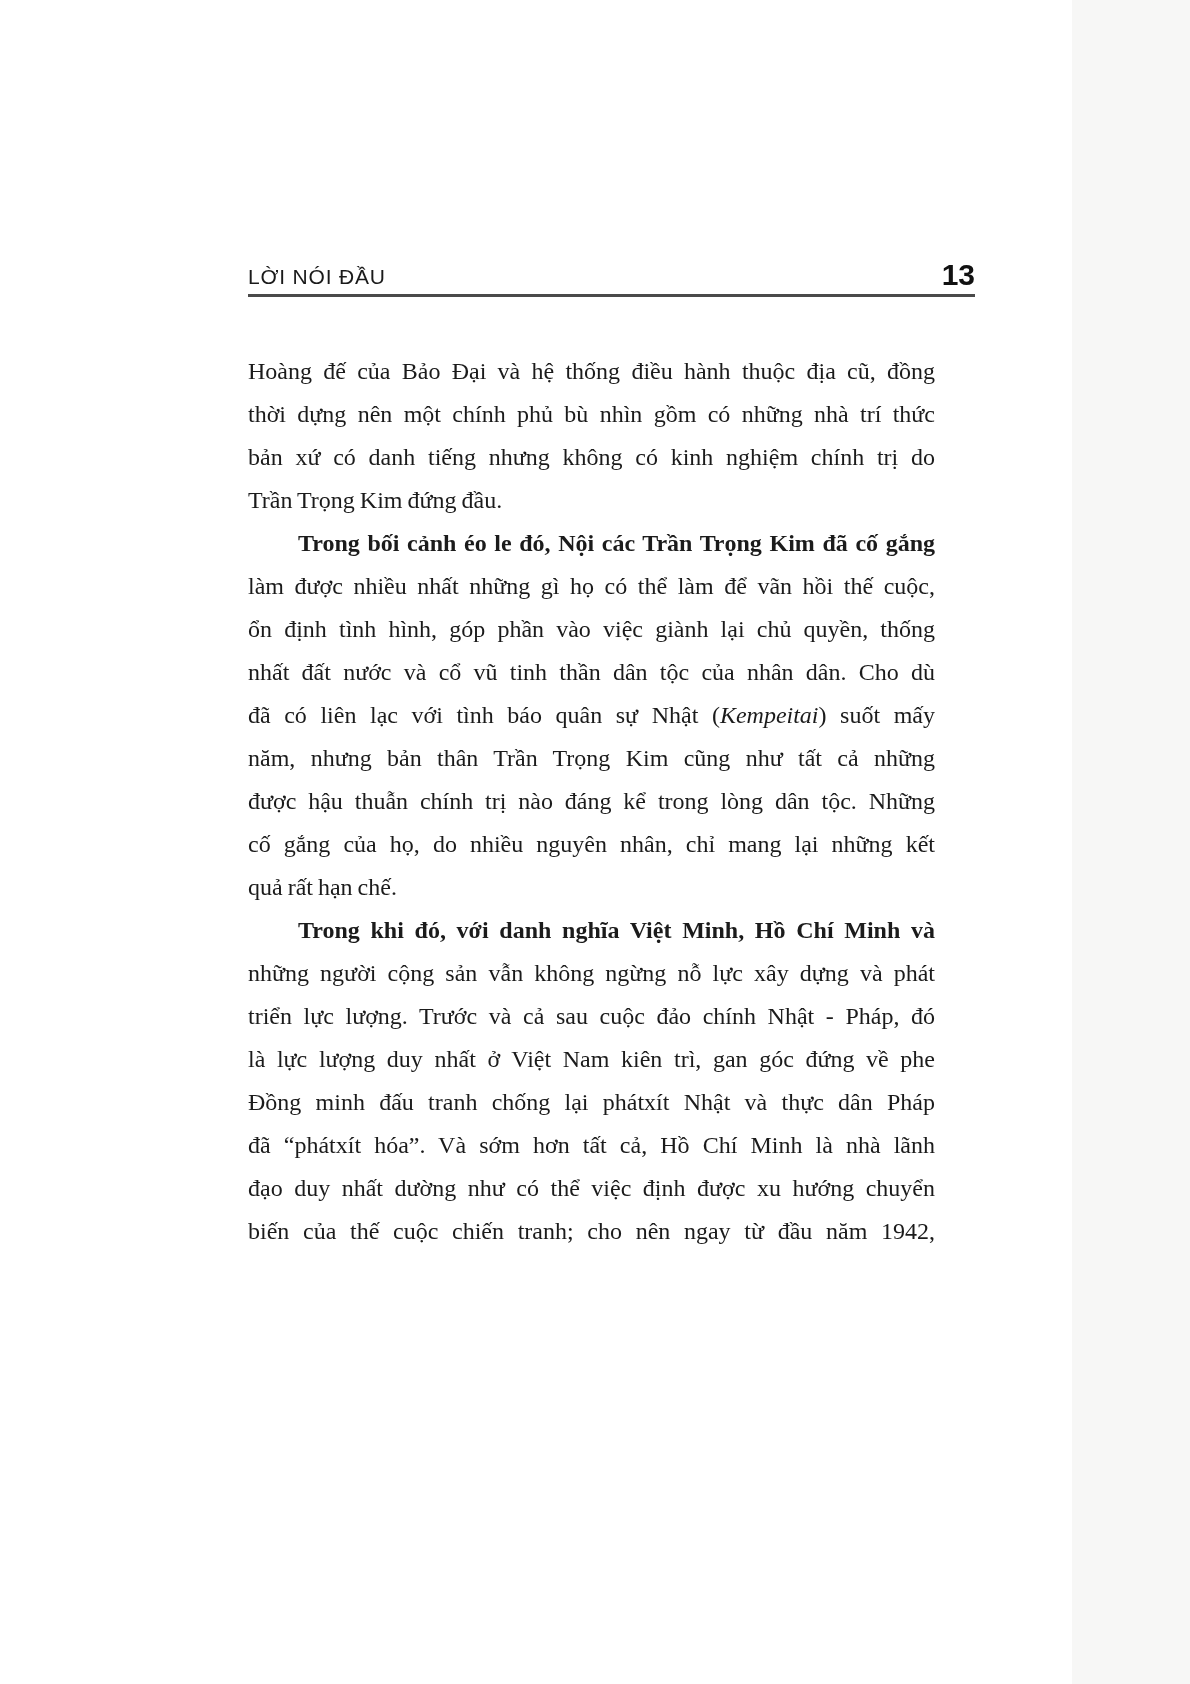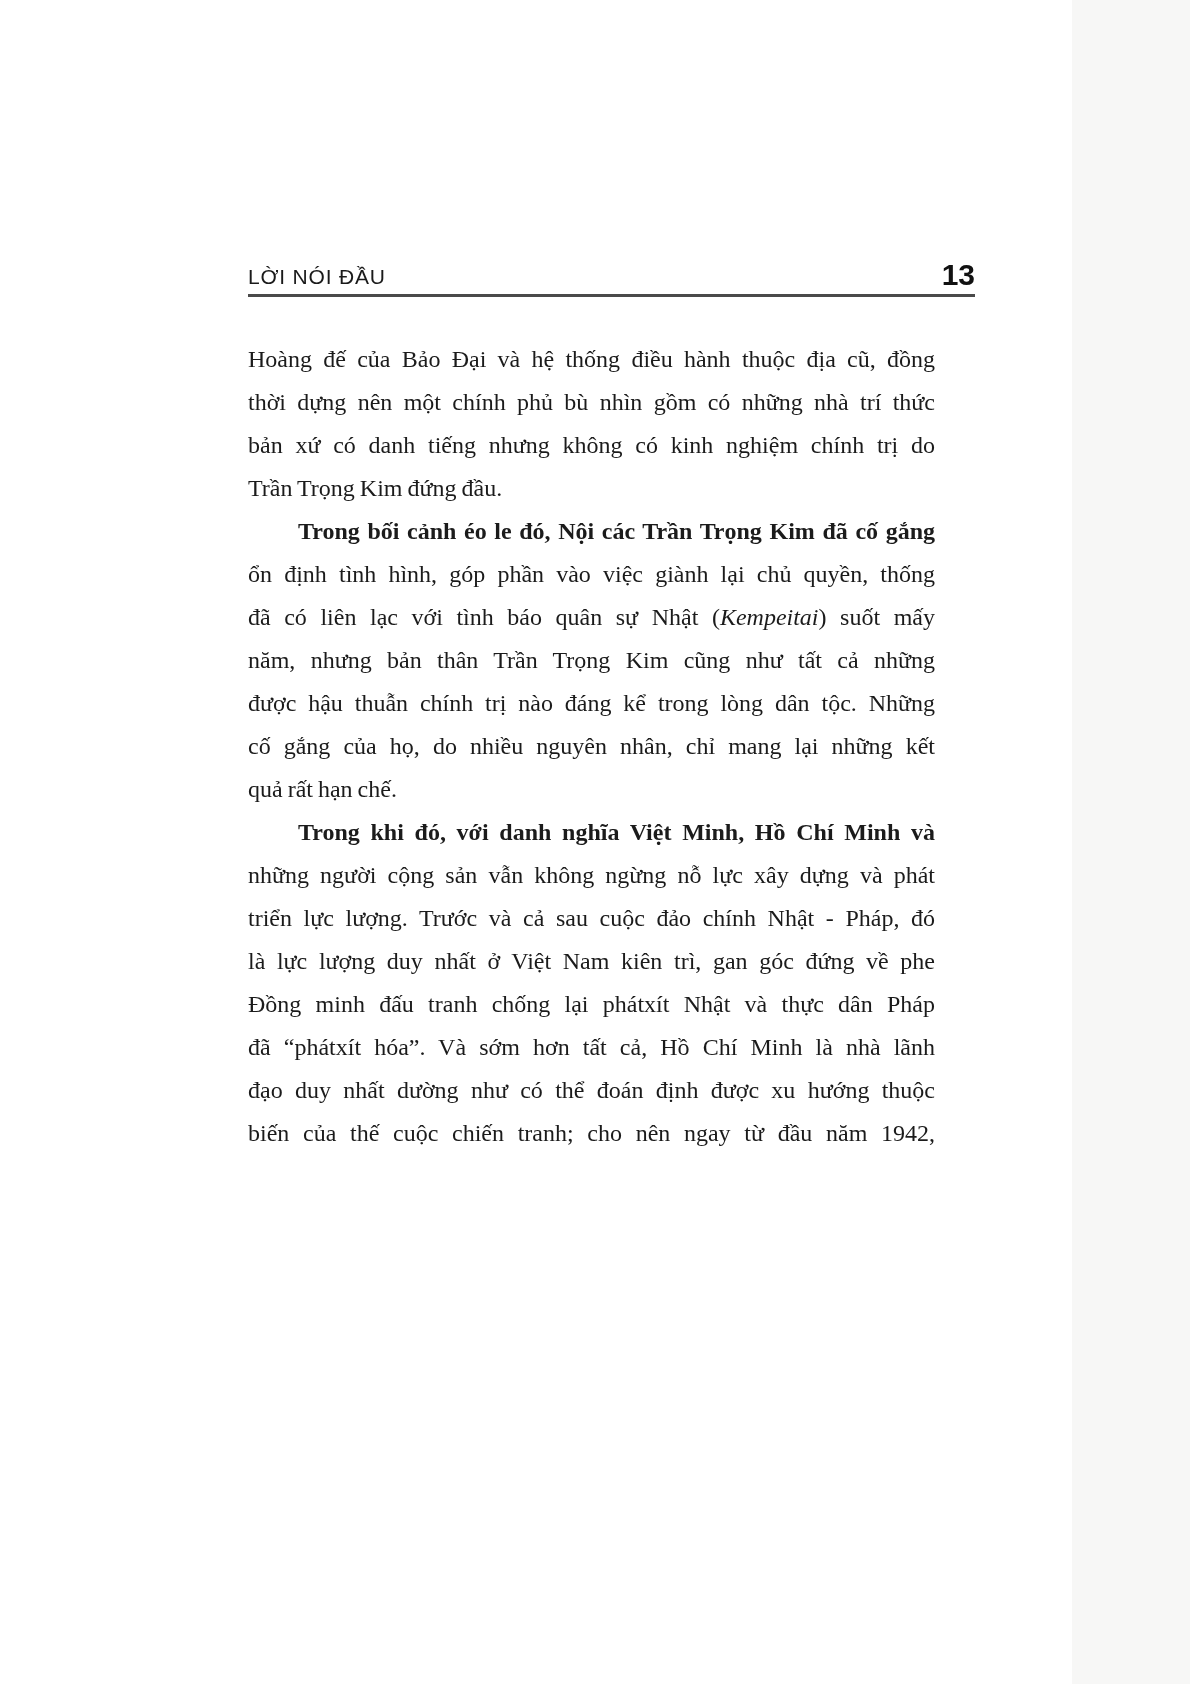--- a/index.html
+++ b/index.html
@@ -38,21 +38,21 @@
     padding-bottom: 0px;
   }
   .rule {
     position: absolute;
     left: 248px; top: 294px;
     width: 727px; height: 3px;
     background: #4a4a4a;
   }
   .body-text {
     position: absolute;
-    left: 248px; top: 338px;
+    left: 248px; top: 350px;
     width: 687px;
     color: #1b1b1b;
     font-size: 24px;
   }
   .line {
     height: 43px;
     line-height: 43px;
     text-align: justify;
     text-align-last: justify;
     white-space: nowrap;
@@ -76,28 +76,30 @@
     <span class="running-title">LỜI NÓI ĐẦU</span>
     <span class="page-num">13</span>
   </div>
   <div class="rule"></div>
   <div class="body-text">
       <div class="line"><span>Hoàng đế của Bảo Đại và hệ thống điều hành thuộc địa cũ, đồng</span></div>
       <div class="line"><span>thời dựng nên một chính phủ bù nhìn gồm có những nhà trí thức</span></div>
       <div class="line"><span>bản xứ có danh tiếng nhưng không có kinh nghiệm chính trị do</span></div>
       <div class="line para-end"><span>Trần Trọng Kim đứng đầu.</span></div>
       <div class="line indent"><span>Trong bối cảnh éo le đó, Nội các Trần Trọng Kim đã cố gắng</span></div>
+      <div class="line"><span>làm được nhiều nhất những gì họ có thể làm để vãn hồi thế cuộc,</span></div>
       <div class="line"><span>ổn định tình hình, góp phần vào việc giành lại chủ quyền, thống</span></div>
+      <div class="line"><span>nhất đất nước và cổ vũ tinh thần dân tộc của nhân dân. Cho dù</span></div>
       <div class="line"><span>đã có liên lạc với tình báo quân sự Nhật (</span><i>Kempeitai</i><span>) suốt mấy</span></div>
       <div class="line"><span>năm, nhưng bản thân Trần Trọng Kim cũng như tất cả những</span></div>
       <div class="line"><span>được hậu thuẫn chính trị nào đáng kể trong lòng dân tộc. Những</span></div>
       <div class="line"><span>cố gắng của họ, do nhiều nguyên nhân, chỉ mang lại những kết</span></div>
       <div class="line para-end"><span>quả rất hạn chế.</span></div>
       <div class="line indent"><span>Trong khi đó, với danh nghĩa Việt Minh, Hồ Chí Minh và</span></div>
       <div class="line"><span>những người cộng sản vẫn không ngừng nỗ lực xây dựng và phát</span></div>
       <div class="line"><span>triển lực lượng. Trước và cả sau cuộc đảo chính Nhật - Pháp, đó</span></div>
       <div class="line"><span>là lực lượng duy nhất ở Việt Nam kiên trì, gan góc đứng về phe</span></div>
       <div class="line"><span>Đồng minh đấu tranh chống lại phátxít Nhật và thực dân Pháp</span></div>
       <div class="line"><span>đã “phátxít hóa”. Và sớm hơn tất cả, Hồ Chí Minh là nhà lãnh</span></div>
-      <div class="line"><span>đạo duy nhất dường như có thể đoán định được xu hướng thuộc</span></div>
+      <div class="line"><span>đạo duy nhất dường như có thể việc định được xu hướng chuyển</span></div>
       <div class="line"><span>biến của thế cuộc chiến tranh; cho nên ngay từ đầu năm 1942,</span></div>
     </div>
 </div>
 
 </body></html>

